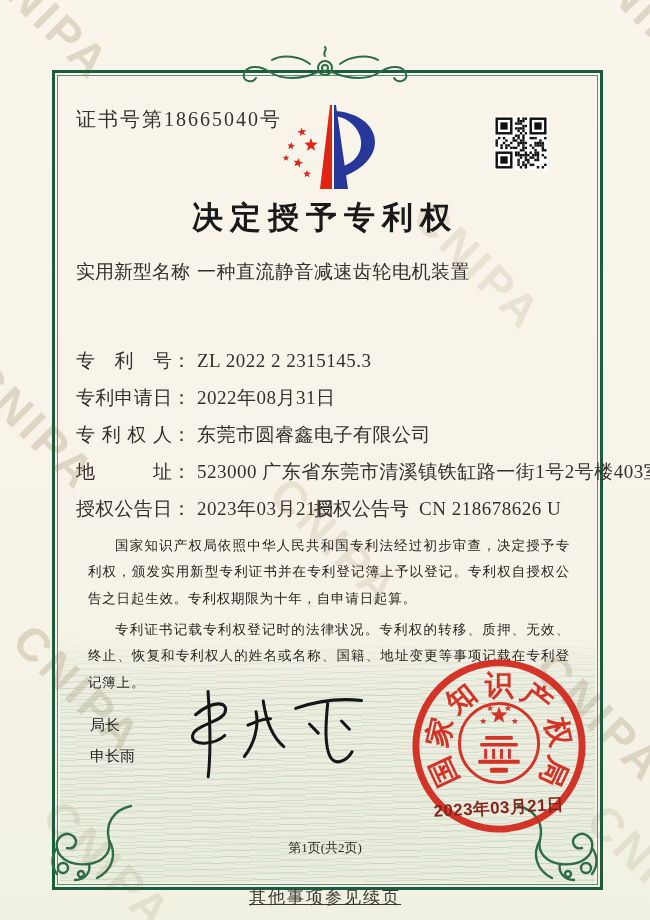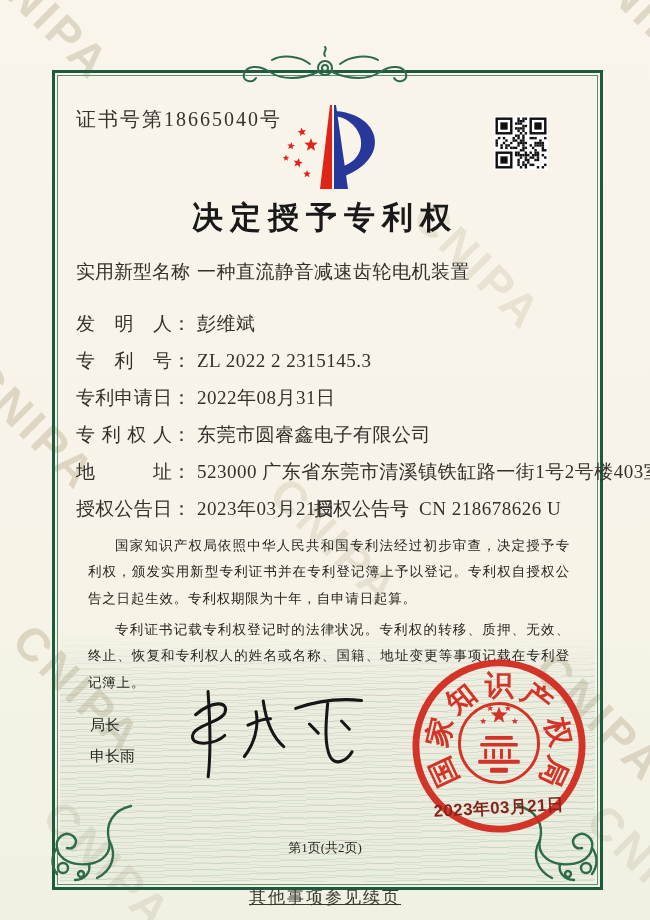--- a/index.html
+++ b/index.html
@@ -247,23 +247,20 @@
         <rect x="2.4285714285714284" y="36.42857142857142" width="12.142857142857142" height="12.142857142857142" fill="#ffffff"></rect>
         <rect x="4.857142857142857" y="38.857142857142854" width="7.285714285714285" height="7.285714285714285"></rect>
       </g>
   </svg>
 
   <div class="title">决定授予专利权</div>
 
   <div class="frow" style="top:259px;">
     <span class="flabel">实用新型名称</span><span class="fcolon">：</span><span class="fvalue">一种直流静音减速齿轮电机装置</span>
   </div>
-  <div class="frow" style="top:311px;">
-    <span class="flabel">发明人</span><span class="fcolon">：</span><span class="fvalue">彭维斌</span>
-  </div>
   <div class="frow" style="top:348px;">
     <span class="flabel">专利号</span><span class="fcolon">：</span><span class="fvalue">ZL 2022 2 2315145.3</span>
   </div>
   <div class="frow" style="top:385px;">
     <span class="flabel">专利申请日</span><span class="fcolon">：</span><span class="fvalue">2022年08月31日</span>
   </div>
   <div class="frow" style="top:422px;">
     <span class="flabel">专利权人</span><span class="fcolon">：</span><span class="fvalue">东莞市圆睿鑫电子有限公司</span>
   </div>
   <div class="frow" style="top:459px;">

